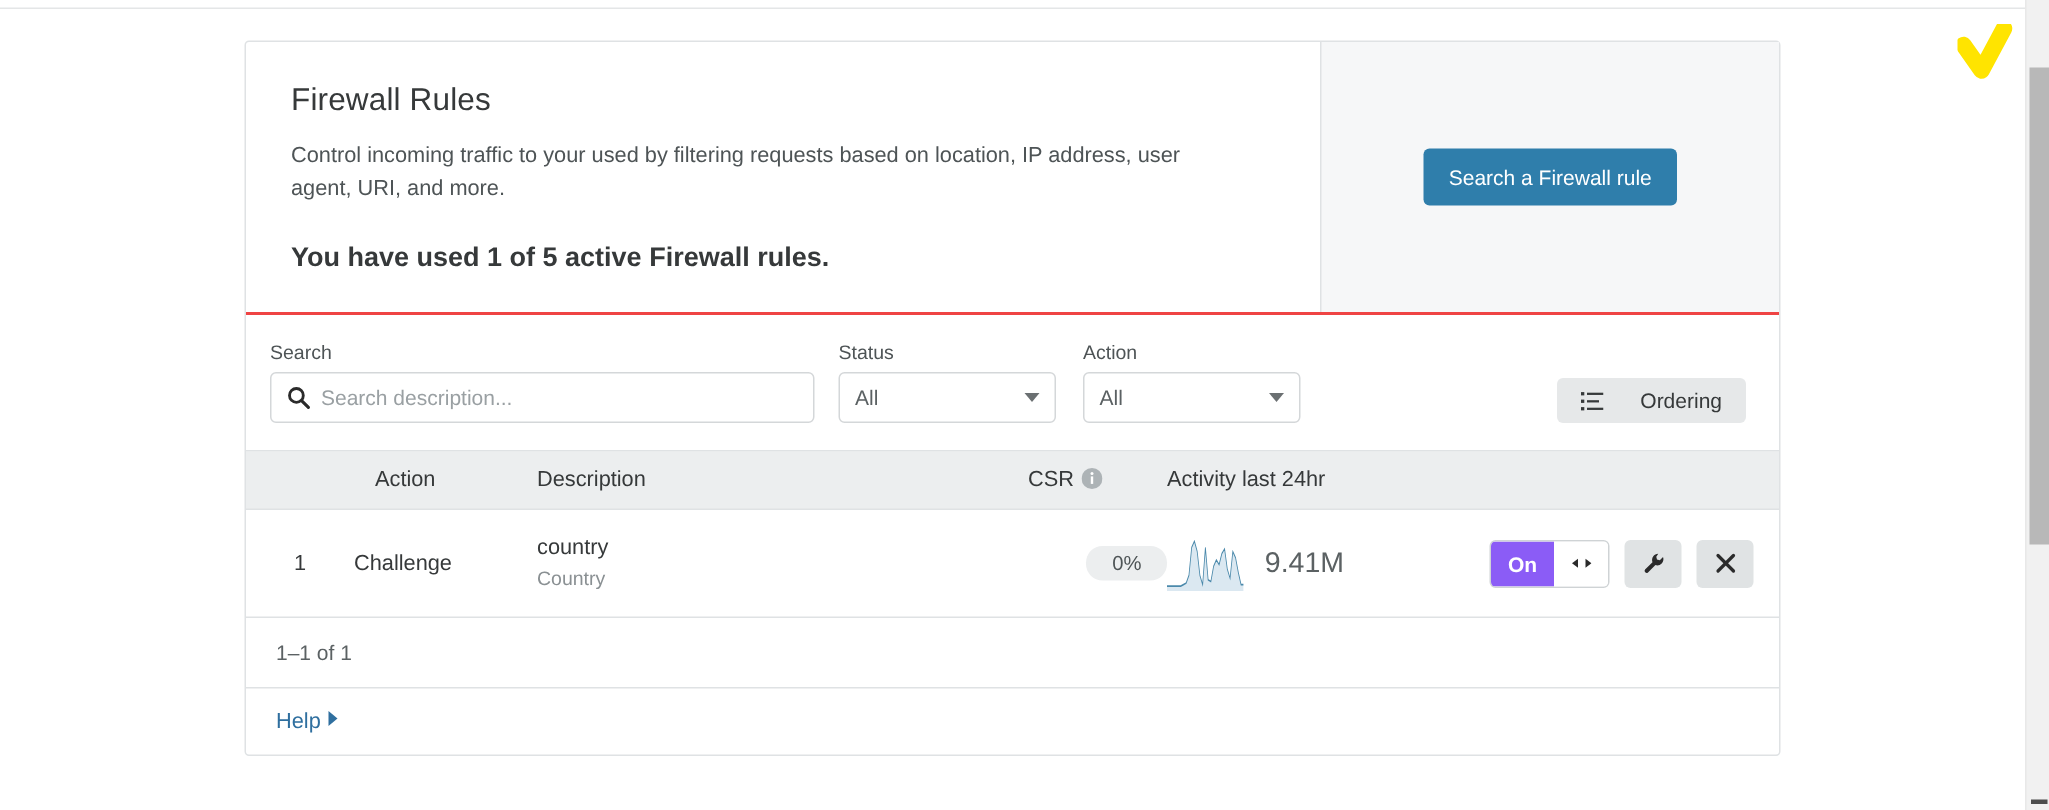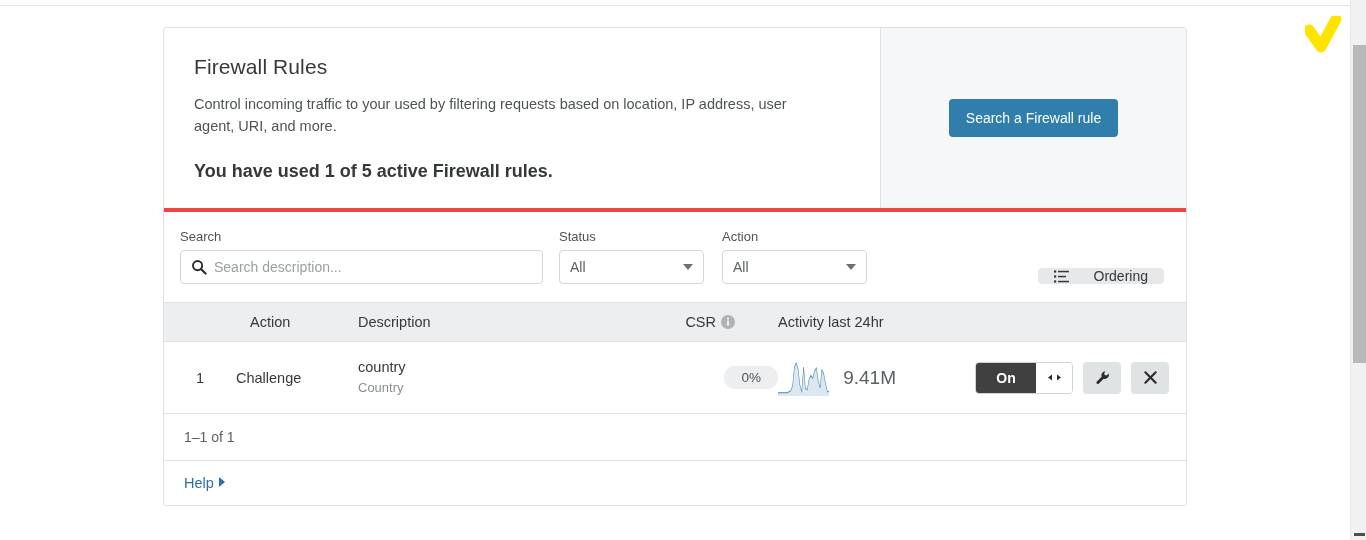--- a/index.html
+++ b/index.html
@@ -35,21 +35,21 @@
     top: 27px;
     width: 1024px;
     background: #ffffff;
     border: 1px solid #dfe2e4;
     border-radius: 3px;
   }
 
   
   .hero {
     display: flex;
-    border-bottom: 4px solid #ef4444;
+    border-bottom: 2px solid #ef4444;
   }
   .hero-left {
     width: 716px;
     padding: 27px 30px 26px 30px;
   }
   .hero-title {
     font-size: 21px;
     font-weight: 400;
     color: #36393a;
     letter-spacing: .1px;
@@ -154,21 +154,21 @@
 
   .filter-spacer { flex: 1; }
 
   .btn-ordering {
     background: #e6e8e9;
     border: none;
     border-radius: 4px;
     font-family: "Liberation Sans", sans-serif;
     font-size: 14px;
     color: #36393a;
-    height: 16px;
+    height: 30px;
     padding: 0 16px;
     display: flex;
     align-items: center;
     gap: 25px;
     cursor: pointer;
   }
   .ordering-icon { width: 15px; height: 13px; display: block; }
 
   
   table.rules {
@@ -242,28 +242,28 @@
   }
   .toggle {
     display: flex;
     border-radius: 4px;
     overflow: hidden;
     border: 1px solid #cfd3d5;
     height: 32px;
     cursor: pointer;
   }
   .toggle-on {
-    background: #404040;
+    background: #8b5cf6;
     color: #ffffff;
     font-size: 14px;
     font-weight: bold;
     display: flex;
     align-items: center;
     justify-content: center;
-    width: 60px;
+    width: 42px;
   }
   .toggle-handle {
     background: #ffffff;
     width: 36px;
     display: flex;
     align-items: center;
     justify-content: center;
   }
   .handle-arrows { width: 13px; height: 9px; display: block; }
 

